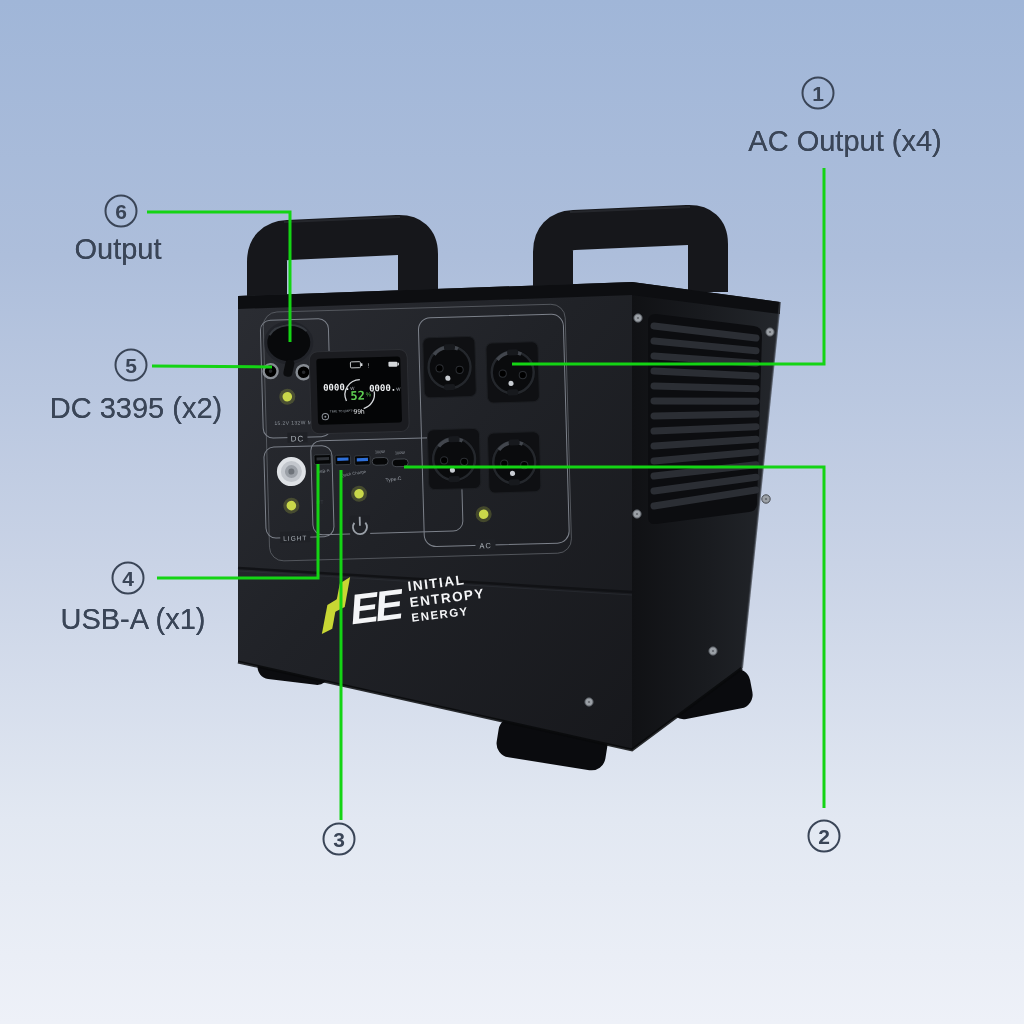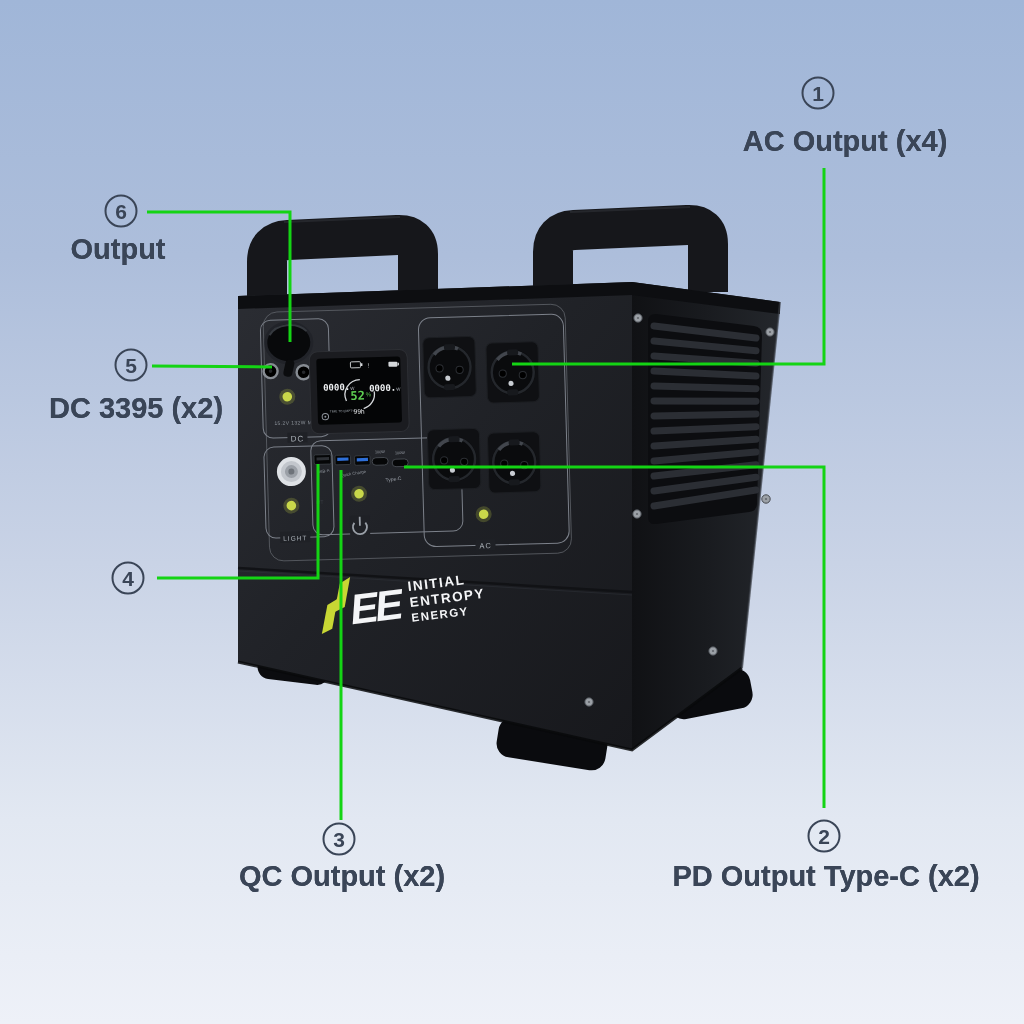--- a/index.html
+++ b/index.html
@@ -11,21 +11,21 @@
   .stage{position:relative;width:1024px;height:1024px}
   .stage > svg{position:absolute;left:0;top:0}
   .num{
     position:absolute;width:33px;height:33px;transform:translate(-50%,-50%);
     border:2.5px solid #3a4557;border-radius:50%;color:#3a4557;
     display:flex;align-items:center;justify-content:center;
     font-size:21px;font-weight:600;box-sizing:border-box;
   }
   .lab{
     position:absolute;transform:translate(-50%,-50%);
-    color:#3a4557;font-size:29px;font-weight:700;white-space:nowrap;
+    color:#3a4557;font-size:29px;font-weight:400;white-space:nowrap;
     text-shadow:0 0 .5px #3a4557;
   }
   
   #num-ac{left:818px;top:93px}    #lab-ac{left:845px;top:141px}
   #num-pd{left:824px;top:836px}   #lab-pd{left:826px;top:876px}
   #num-qc{left:339px;top:839px}   #lab-qc{left:342px;top:876px}
   #num-usba{left:128px;top:578px} #lab-usba{left:133px;top:619px}
   #num-dc{left:131px;top:365px}   #lab-dc{left:136px;top:408px}
   #num-car{left:121px;top:211px}  #lab-car{left:118px;top:249px}
 </style>
@@ -210,25 +210,24 @@
     <polyline points="157,578 318,578 318,464"></polyline>
     <polyline points="152,366 272,367"></polyline>
     <polyline points="147,212 290,212 290,342"></polyline>
   </g>
 </svg>
 
   <div class="num" id="num-ac">1</div>
   <div class="lab" id="lab-ac">AC Output (x4)</div>
 
   <div class="num" id="num-pd">2</div>
-  <div class="lab" id="lab-pd">PD Output Type-C (x2)</div>
 
   <div class="num" id="num-qc">3</div>
-  <div class="lab" id="lab-qc">QC Output (x2)</div>
 
   <div class="num" id="num-usba">4</div>
+  <div class="lab" id="lab-usba">USB-A (x1)</div>
 
   <div class="num" id="num-dc">5</div>
   <div class="lab" id="lab-dc">DC 3395 (x2)</div>
 
   <div class="num" id="num-car">6</div>
   <div class="lab" id="lab-car">Output</div>
 </div>
 
 </body></html>

